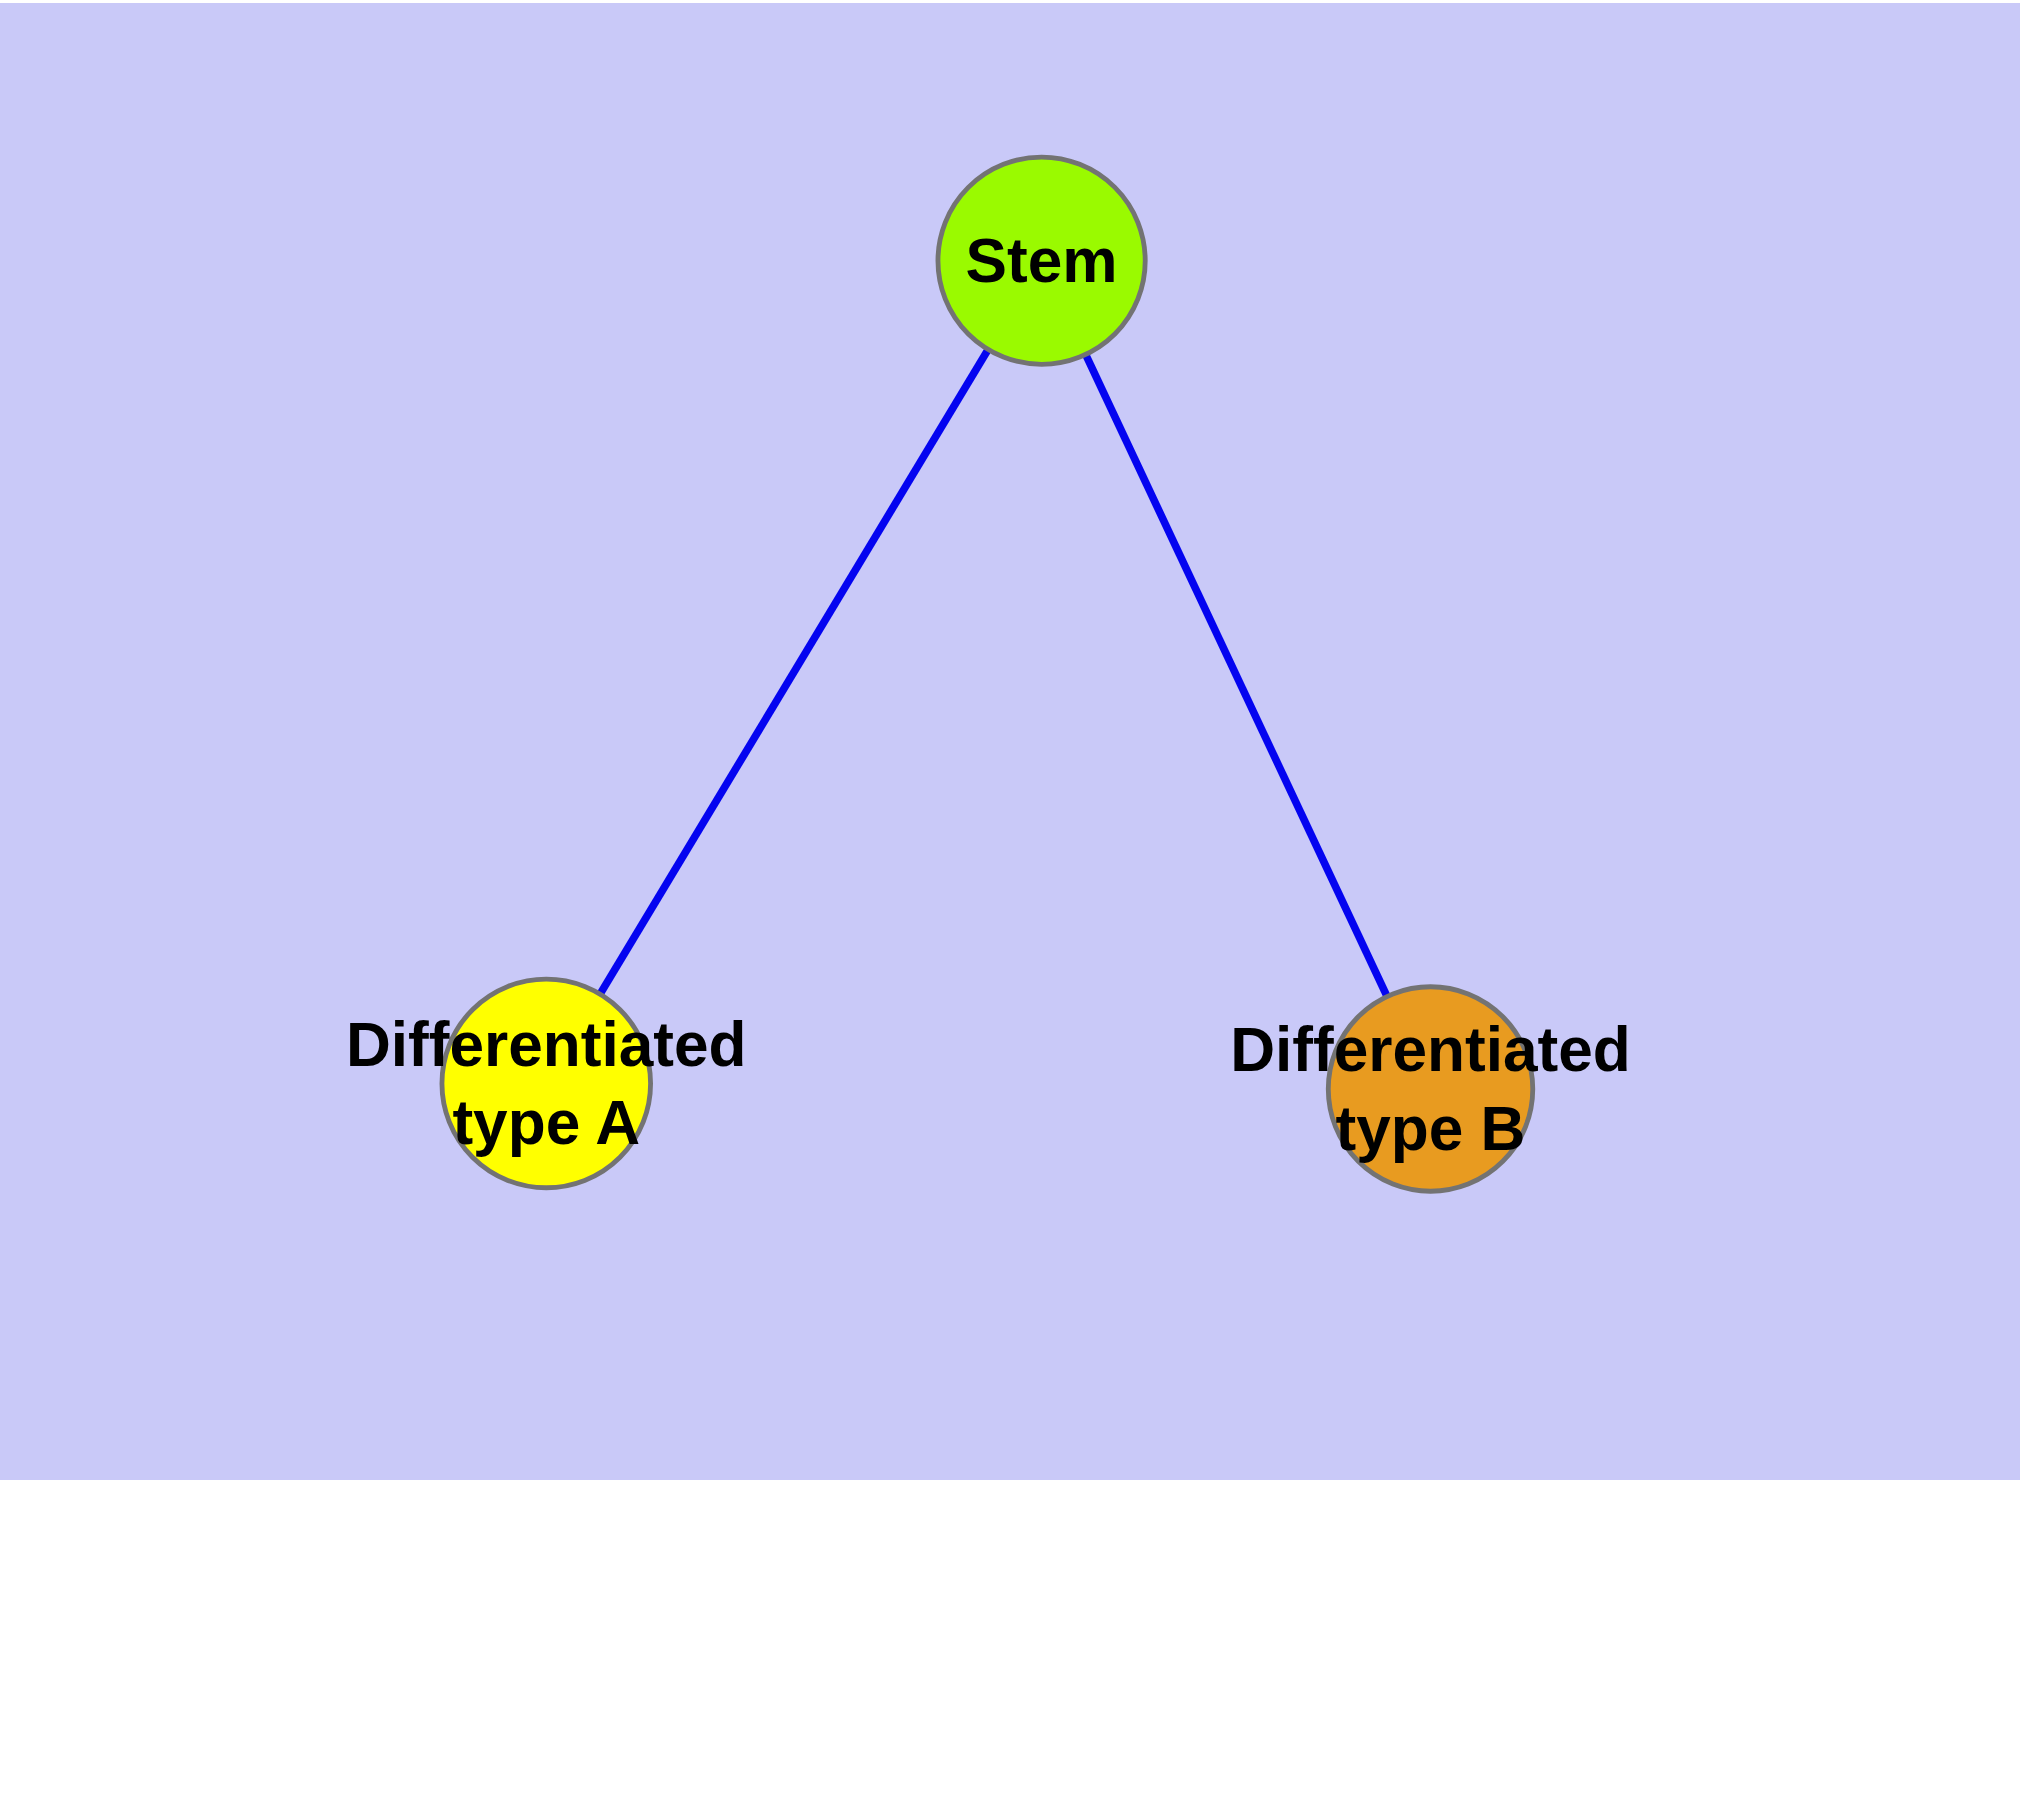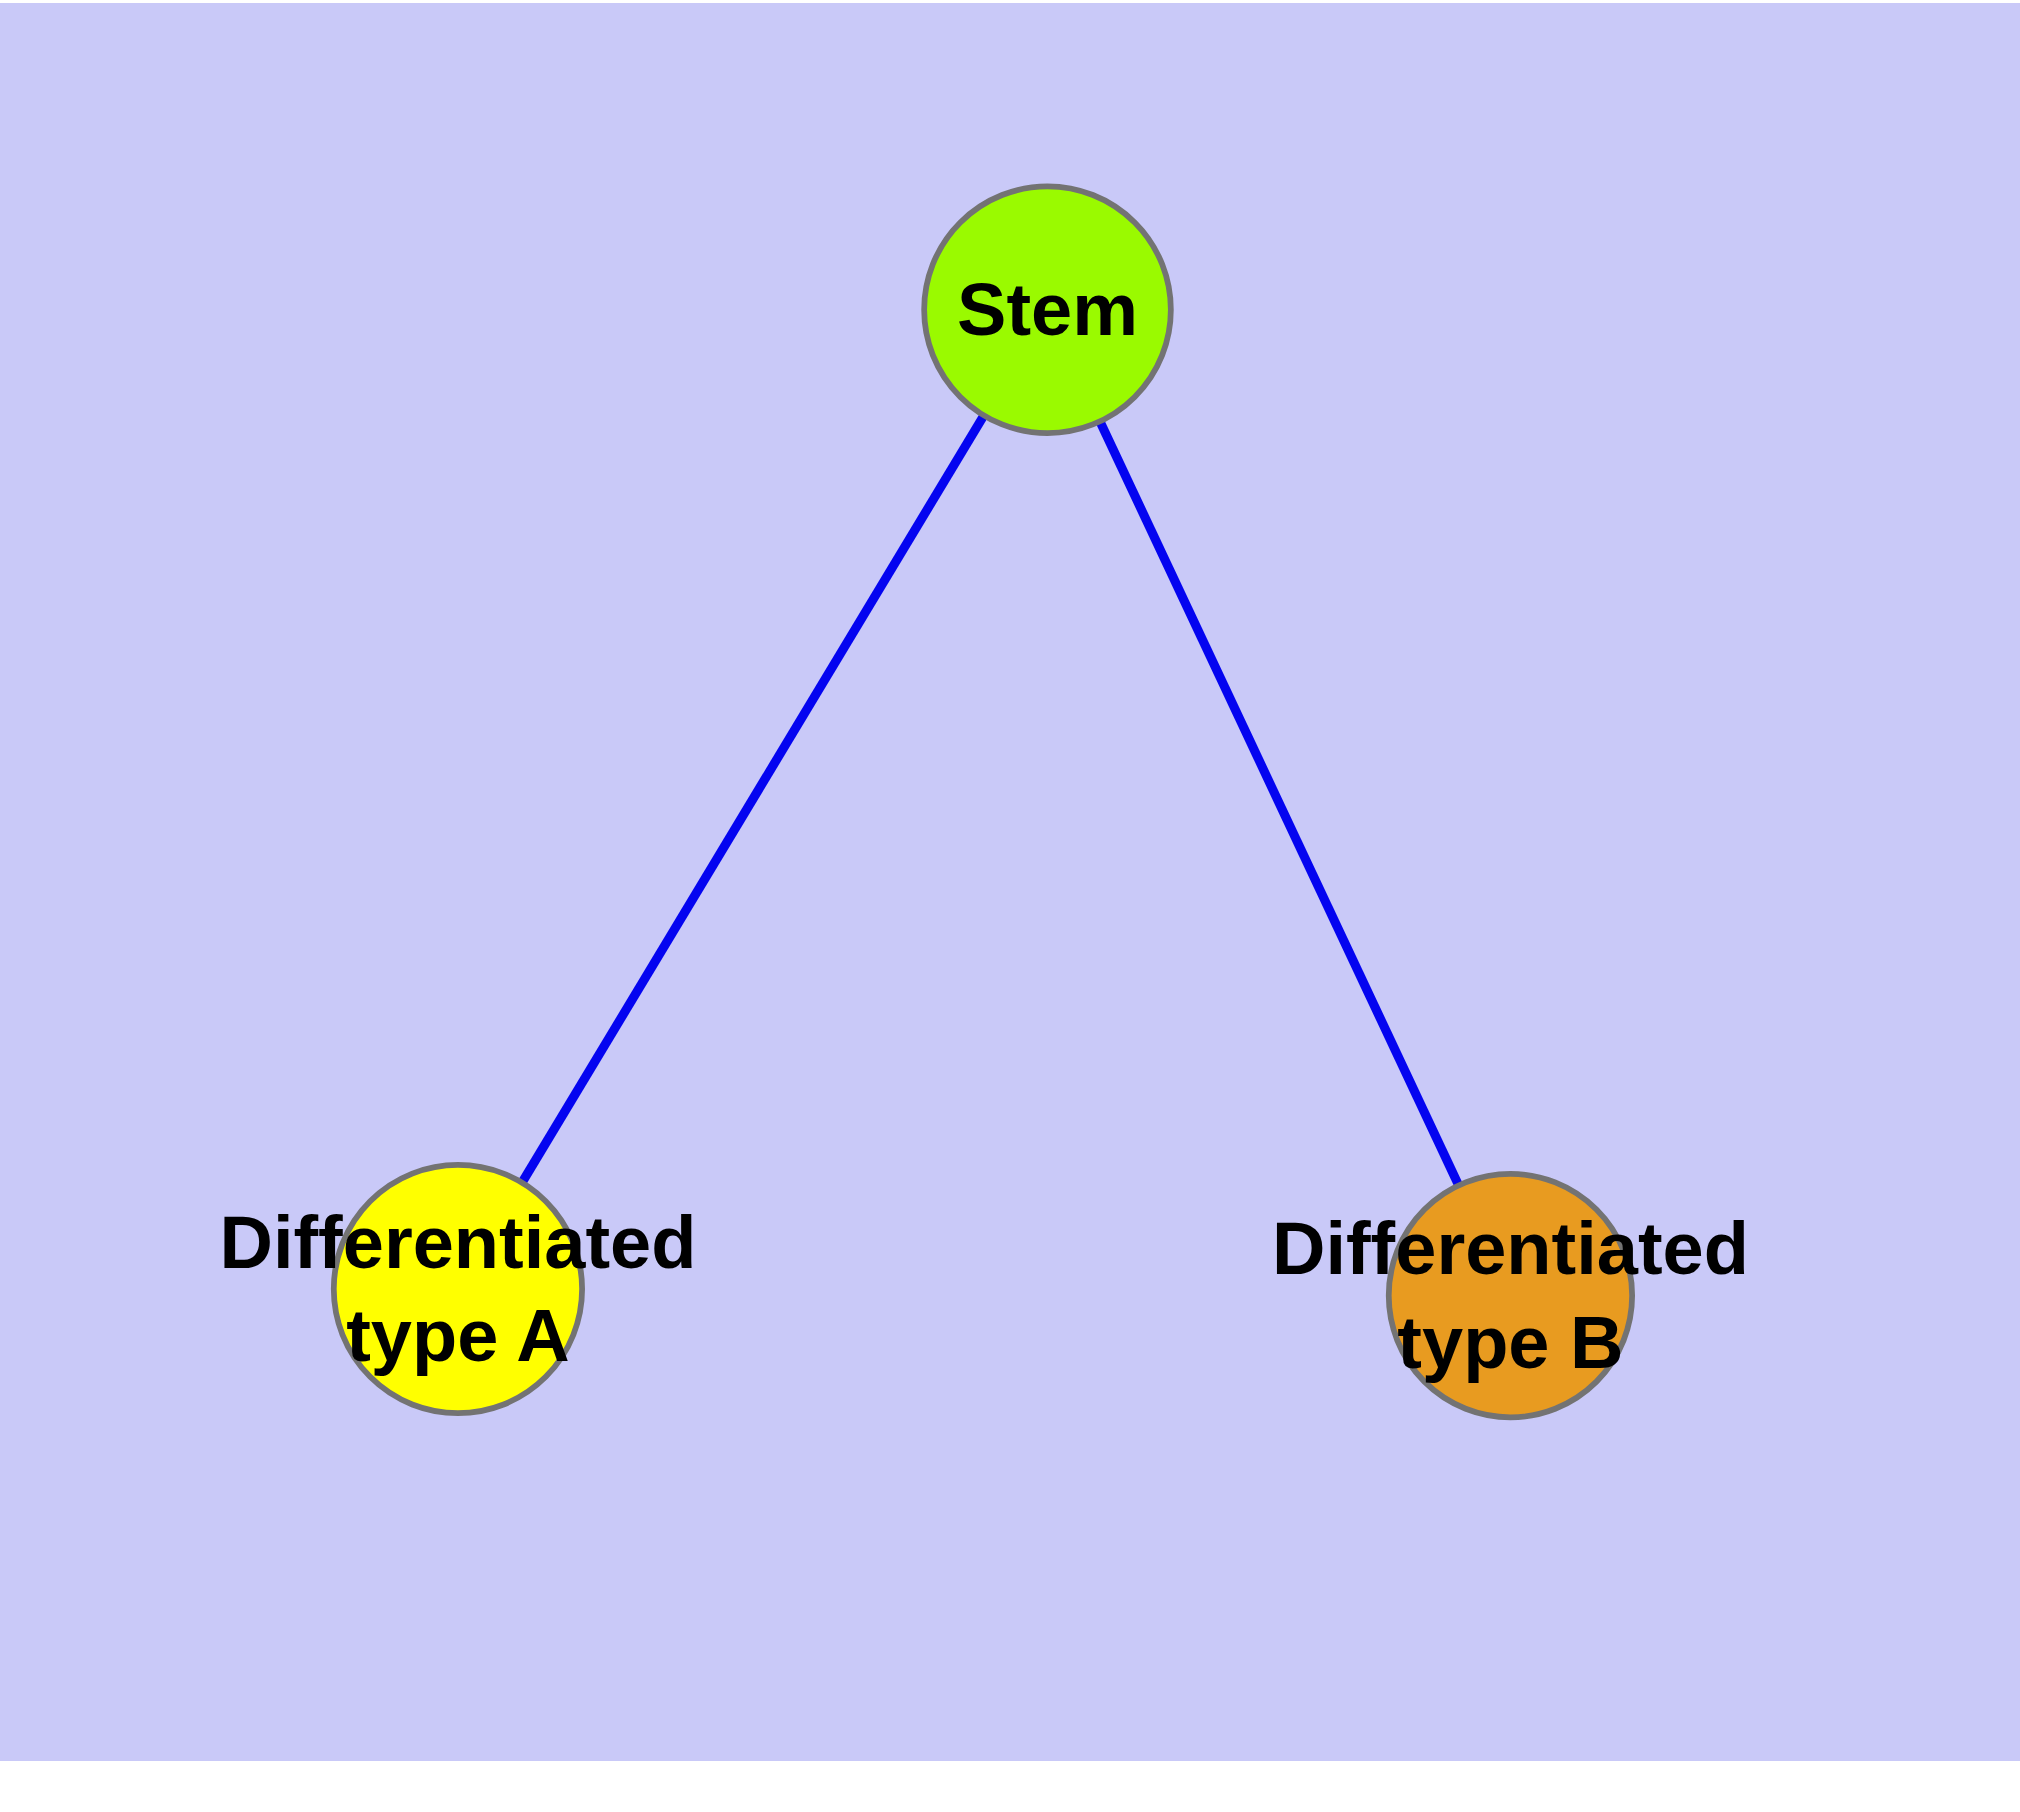--- a/index.html
+++ b/index.html
@@ -3,21 +3,21 @@
 <meta charset="utf-8">
 <style>
   html, body {
     margin: 0;
     padding: 0;
     background: #ffffff;
   }
   .canvas {
     position: relative;
     width: 2021px;
-    height: 1761px;
+    height: 1480px;
     background: #c9c9f8;
     border-top: 3.4px solid #ffffff;
     box-sizing: border-box;
     overflow: hidden;
     font-family: "Liberation Sans", sans-serif;
   }
   svg.graph {
     position: absolute;
     left: 0;
     top: 0;

